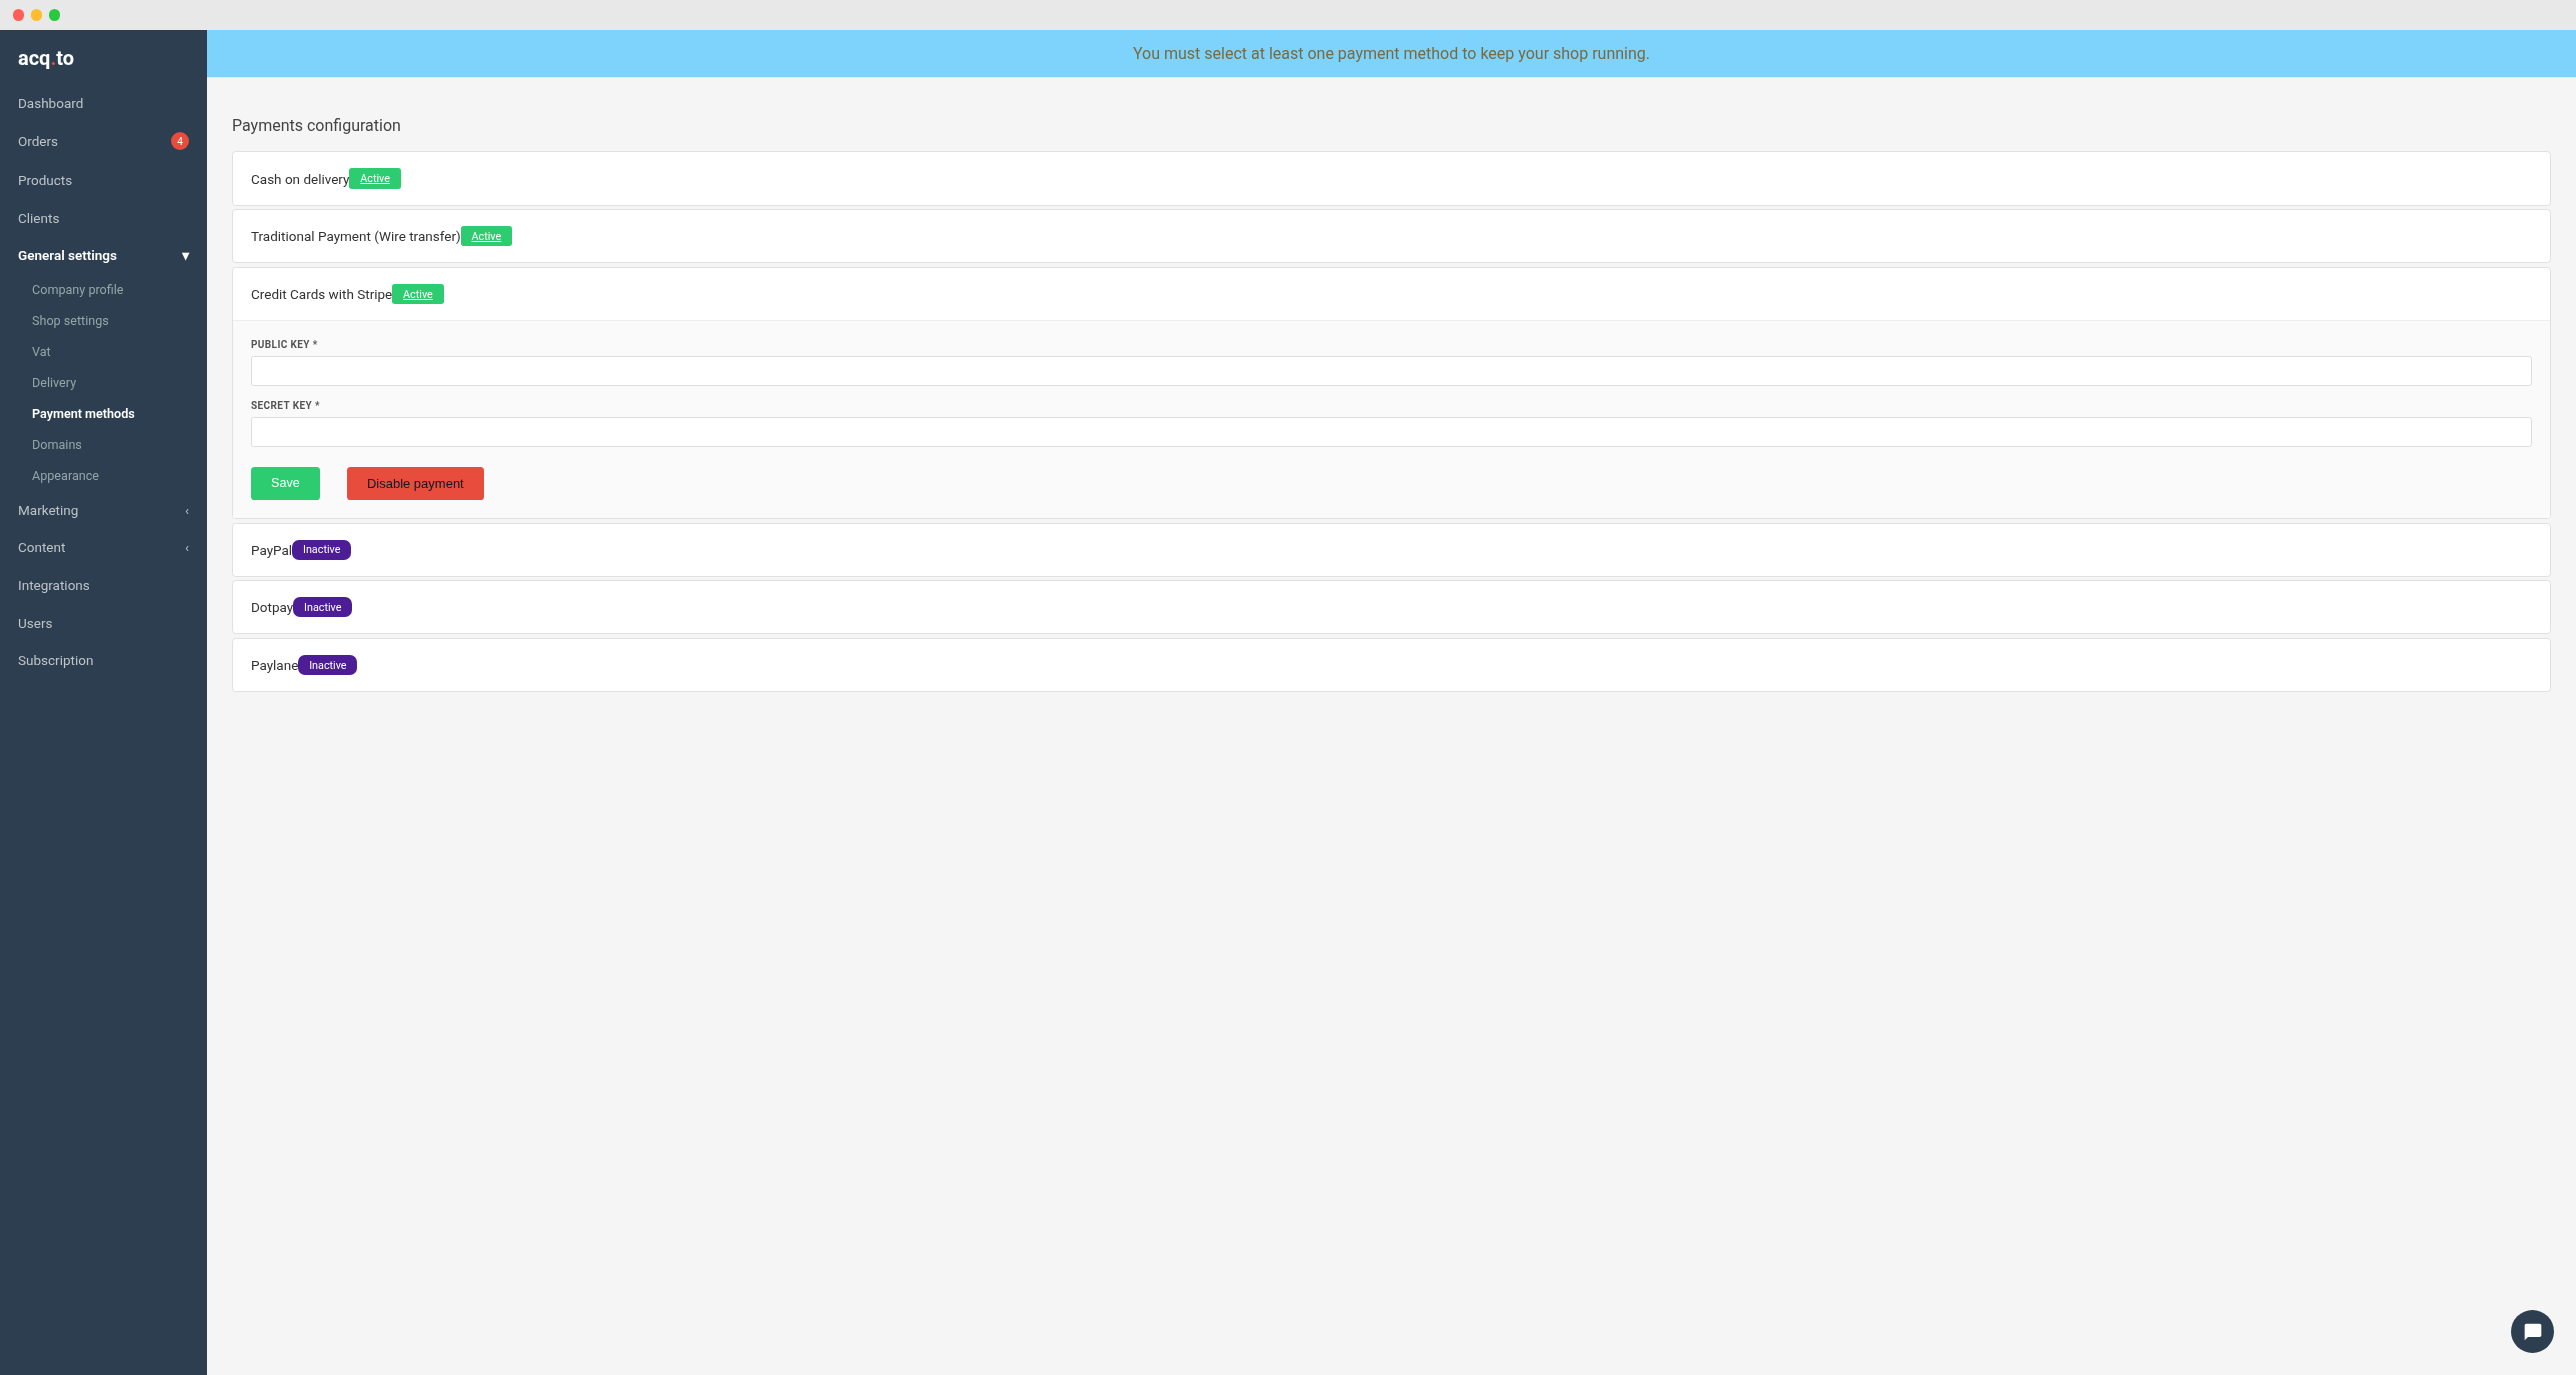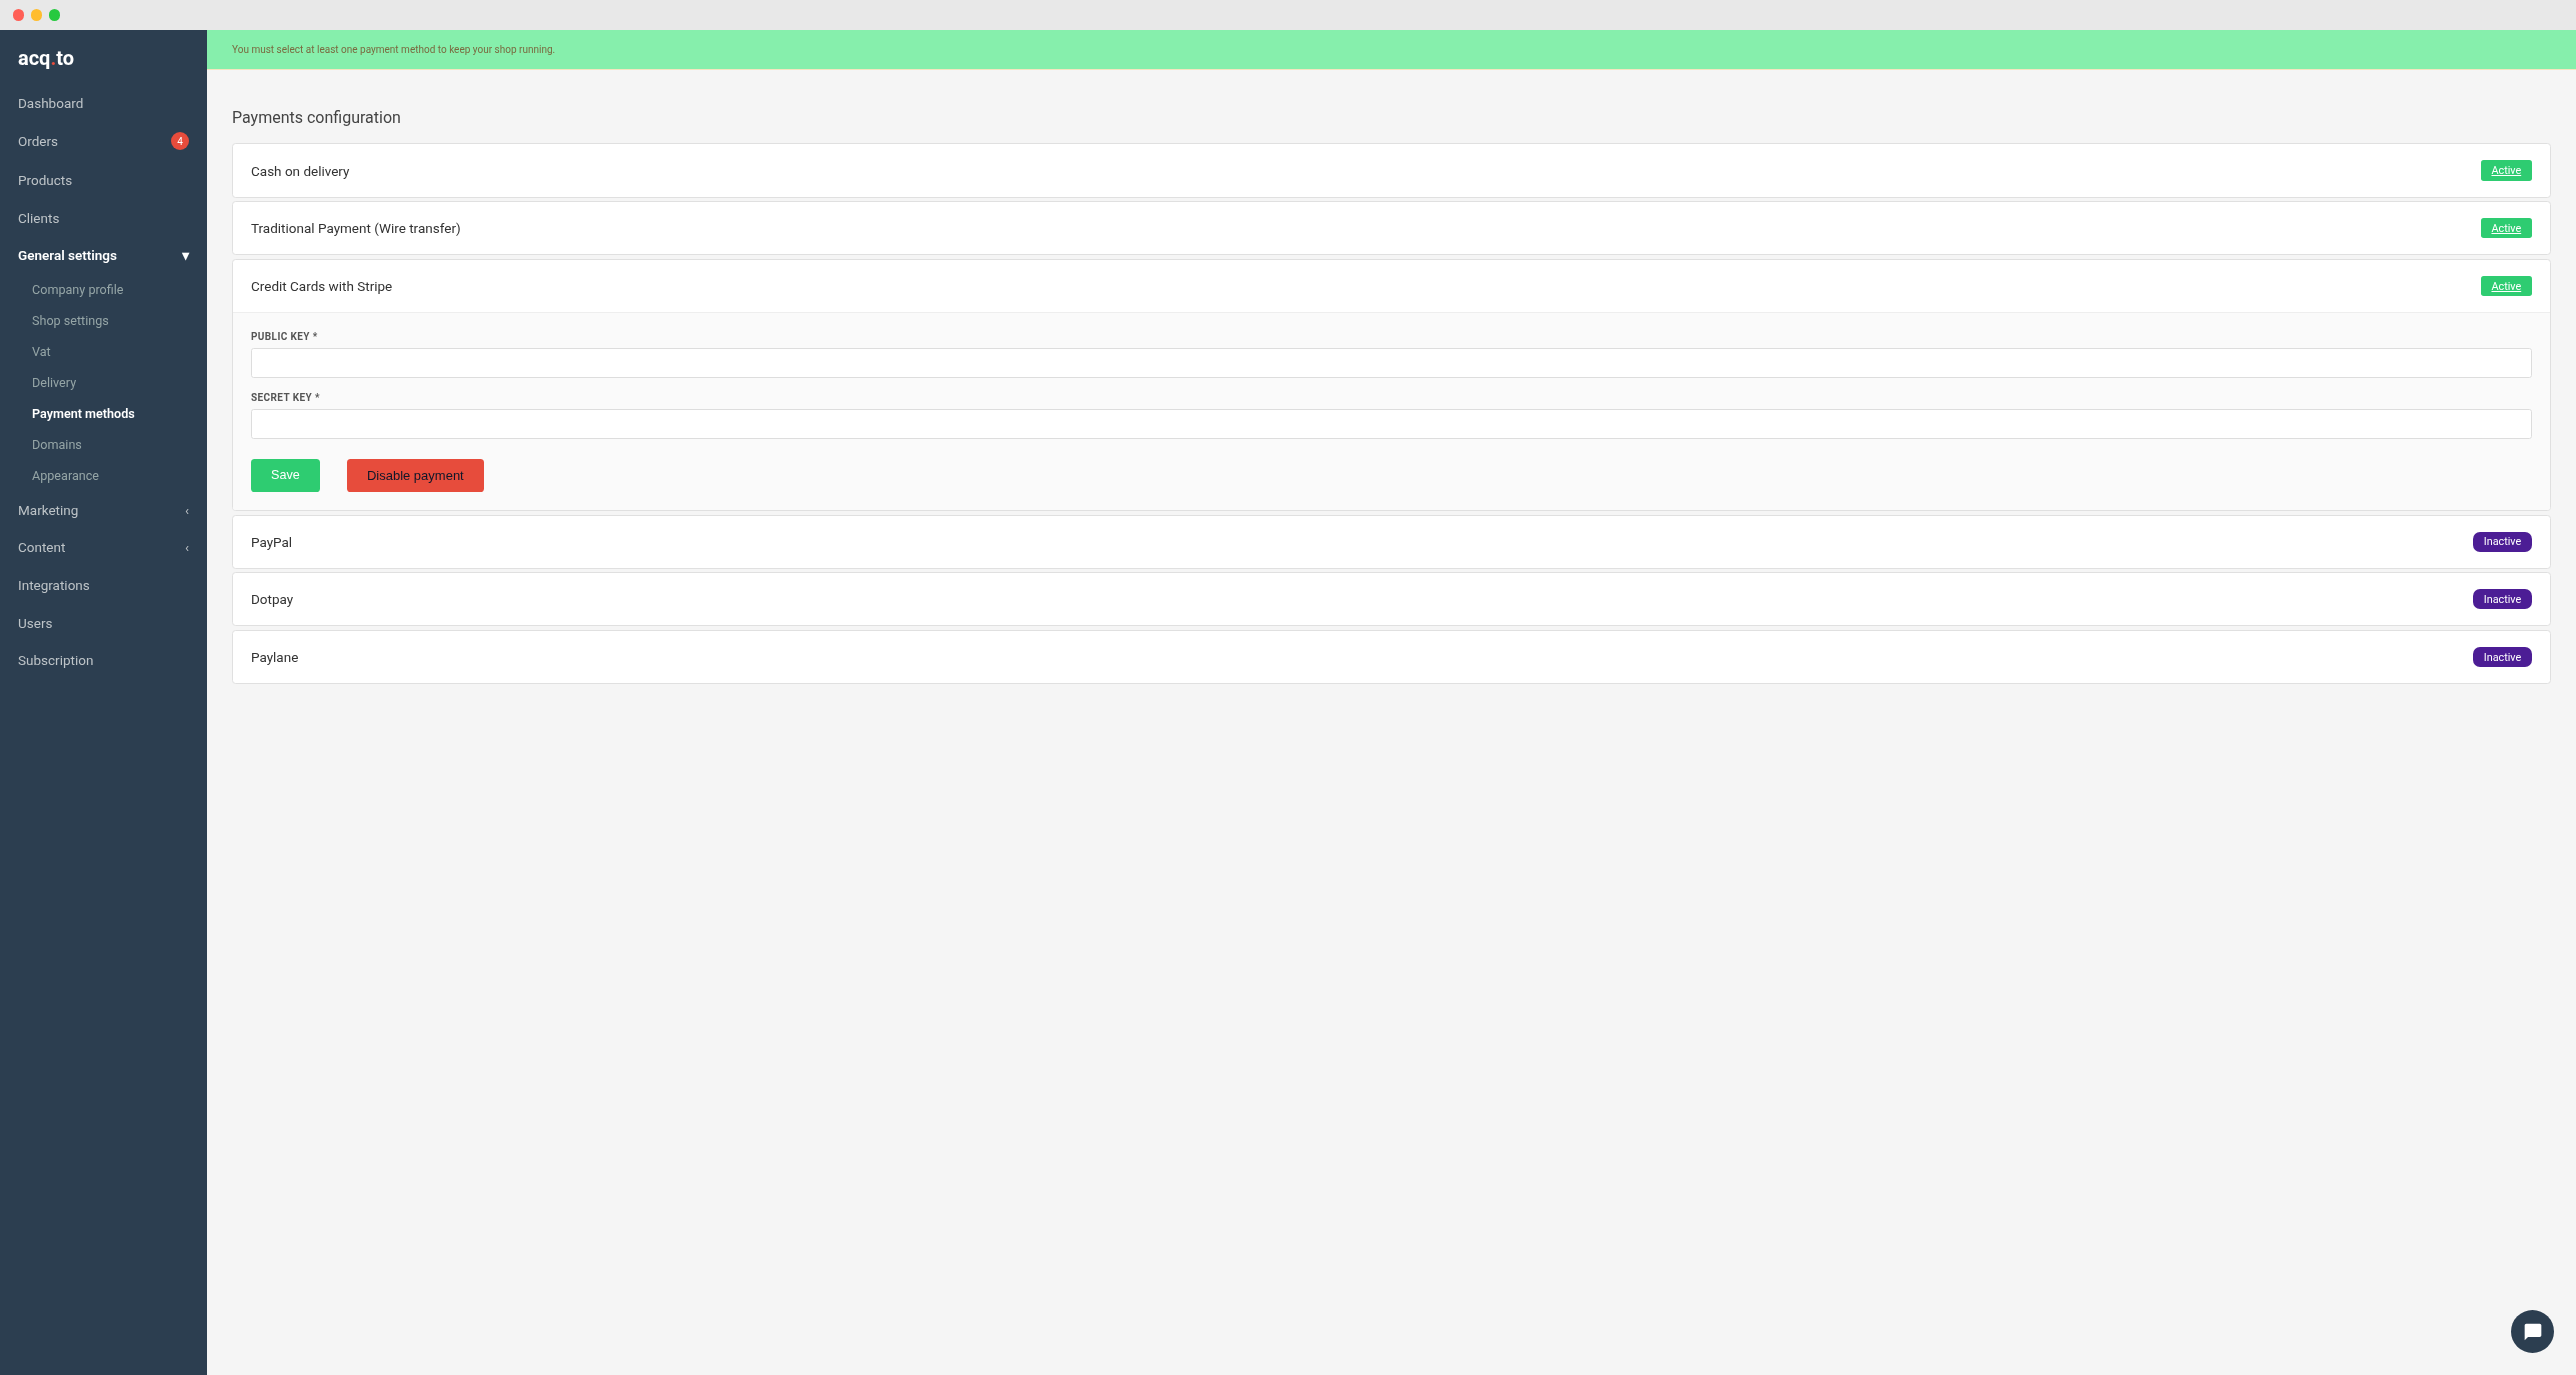--- a/index.html
+++ b/index.html
@@ -63,25 +63,26 @@
     .sidebar-sub-item.active { color: #fff; font-weight: 600; }
 
     
     .main {
       flex: 1;
       overflow-y: auto;
       background: #f5f5f5;
     }
 
     .warning-bar {
-      background: #86efac;
+      background: #7dd3fc;
       border-bottom: 0.9px solid #f5e6c0;
       padding: 14.4px 25px;
-      font-size: 10px;
+      font-size: 16px;
       color: #7a6a40;
+      text-align: center;
     }
 
     .content-area {
       padding: 38px 25px;
     }
 
     .section-title {
       font-size: 16px;
       color: #444;
       margin-bottom: 16px;
@@ -90,21 +91,20 @@
 
     .payment-card {
       background: #fff;
       border: 0.9px solid #e0e0e0;
       border-radius: 3.6px;
       margin-bottom: 3.6px;
     }
     .payment-row {
       display: flex;
       align-items: center;
-      justify-content: space-between;
       padding: 16px 18px;
     }
     .payment-name {
       font-size: 13.5px;
       color: #333;
     }
     .badge-active {
       background: #2ecc71;
       color: #fff;
       font-size: 10.8px;

